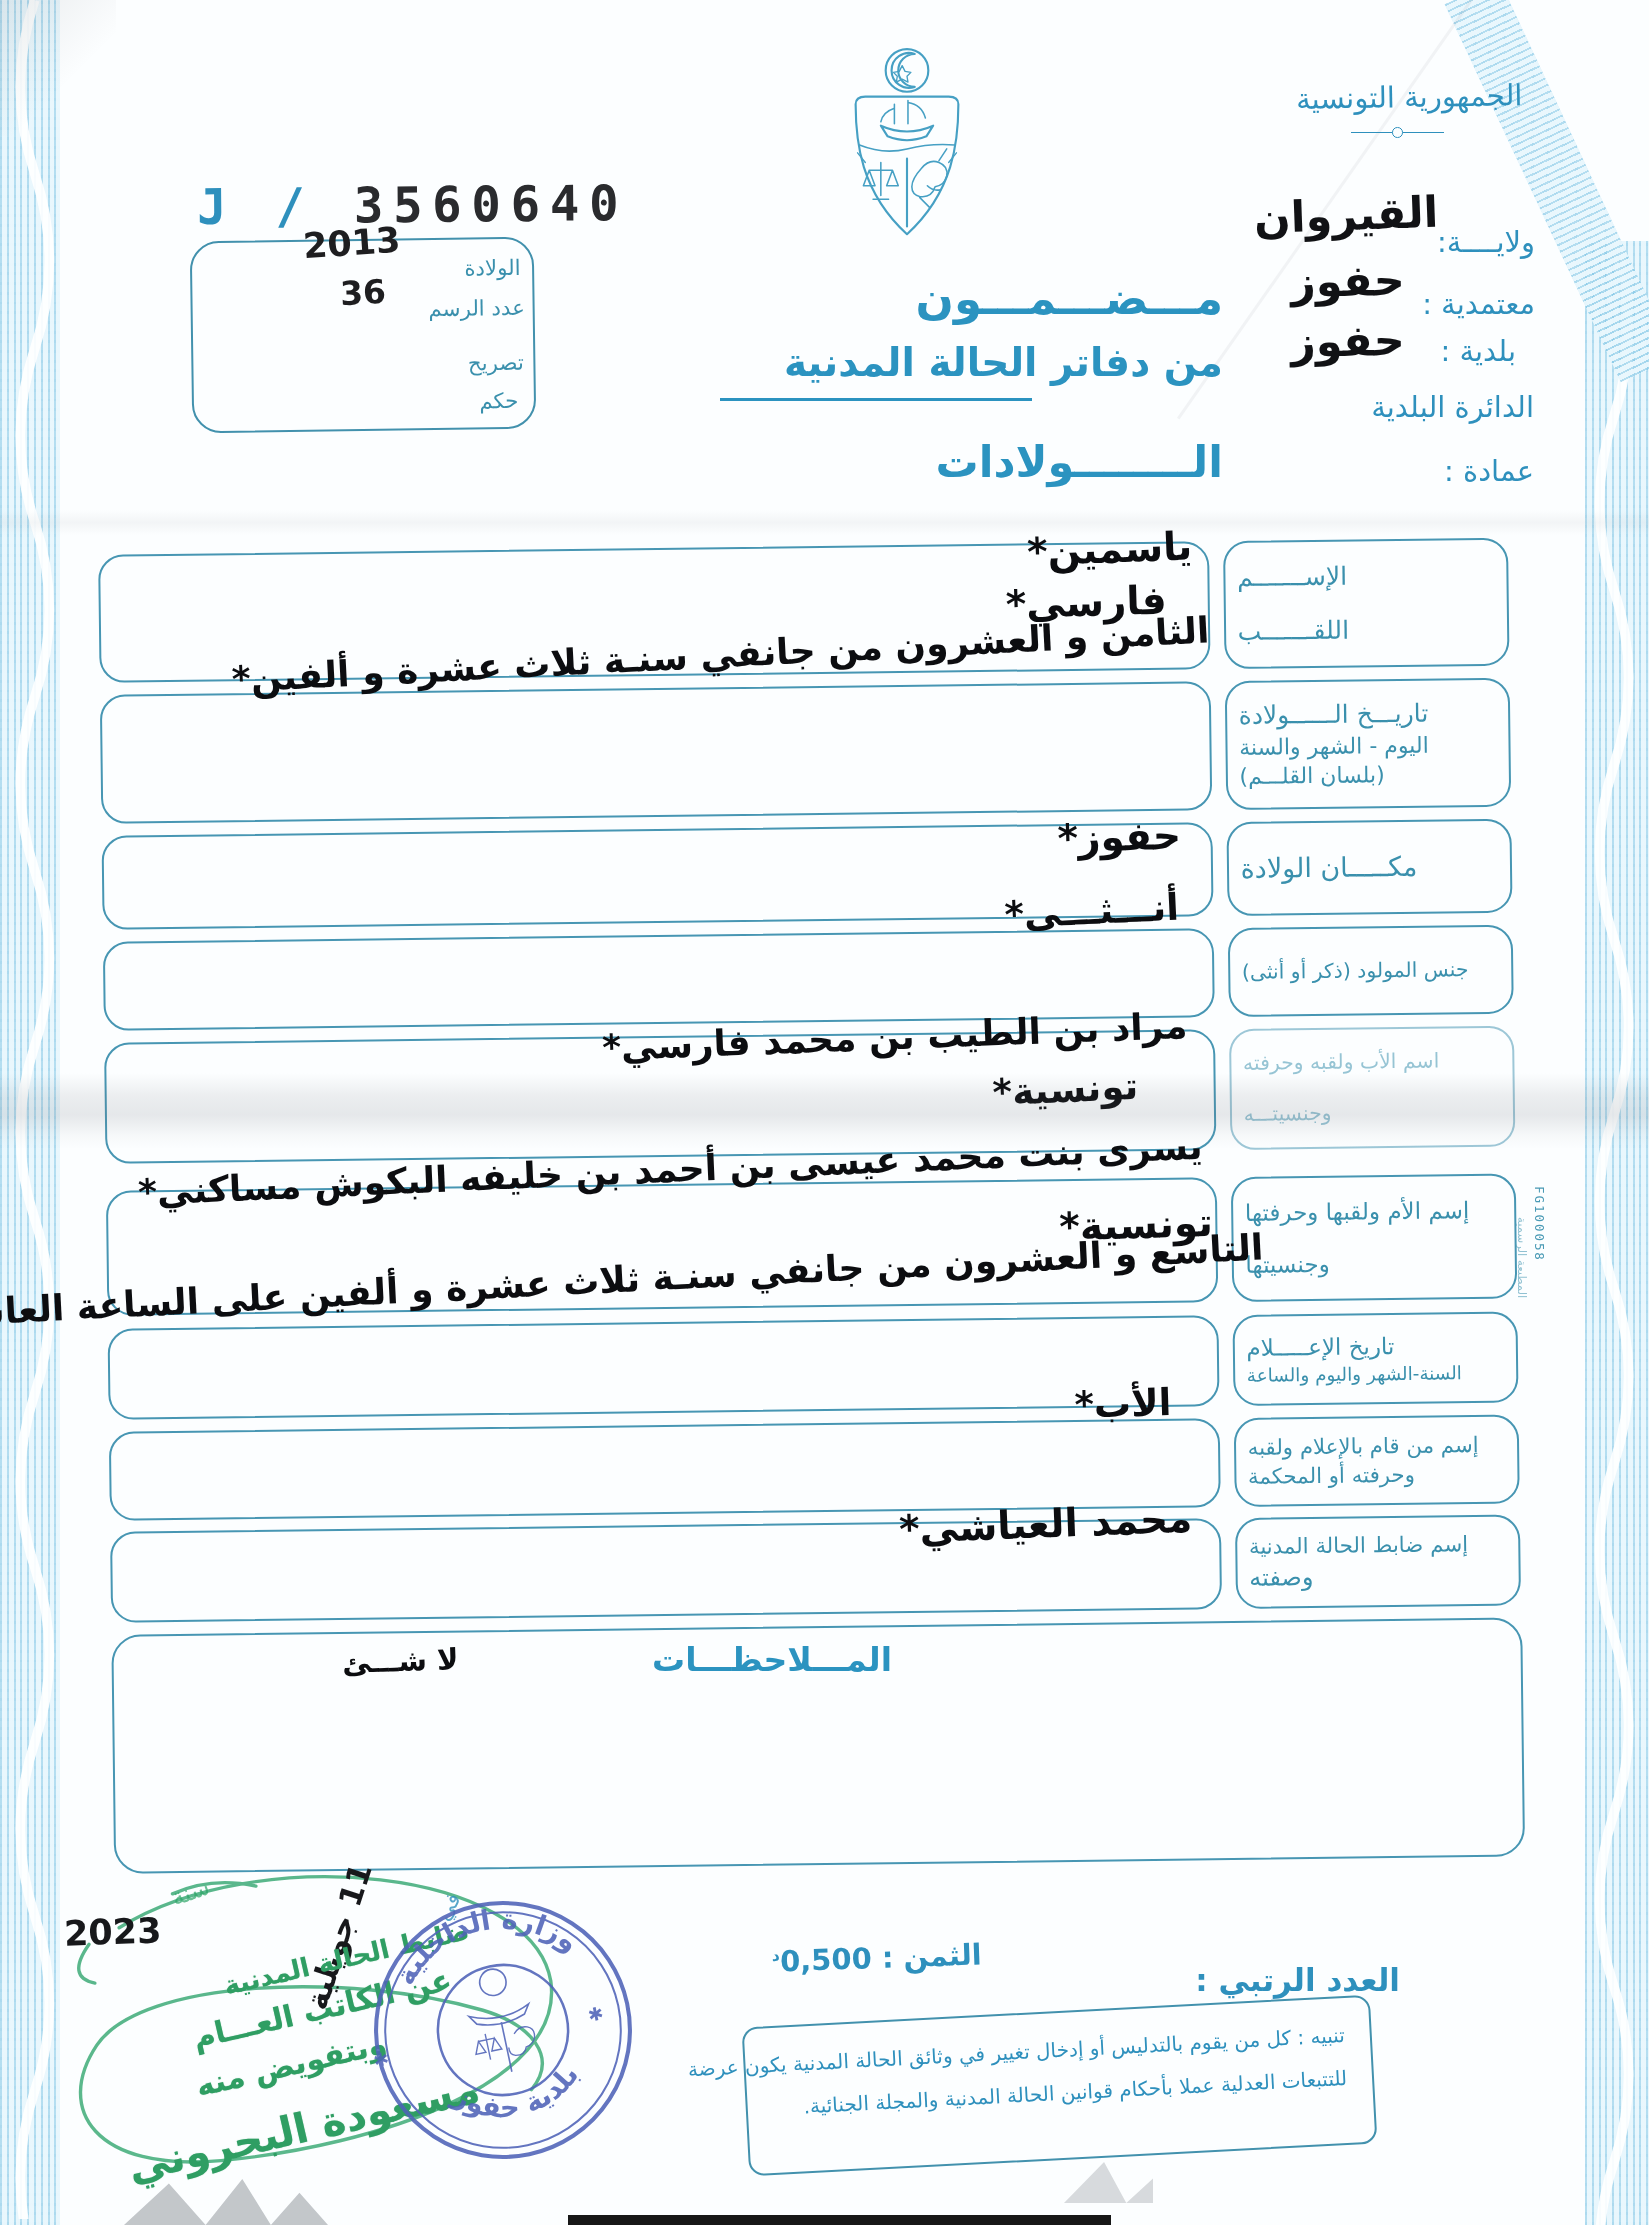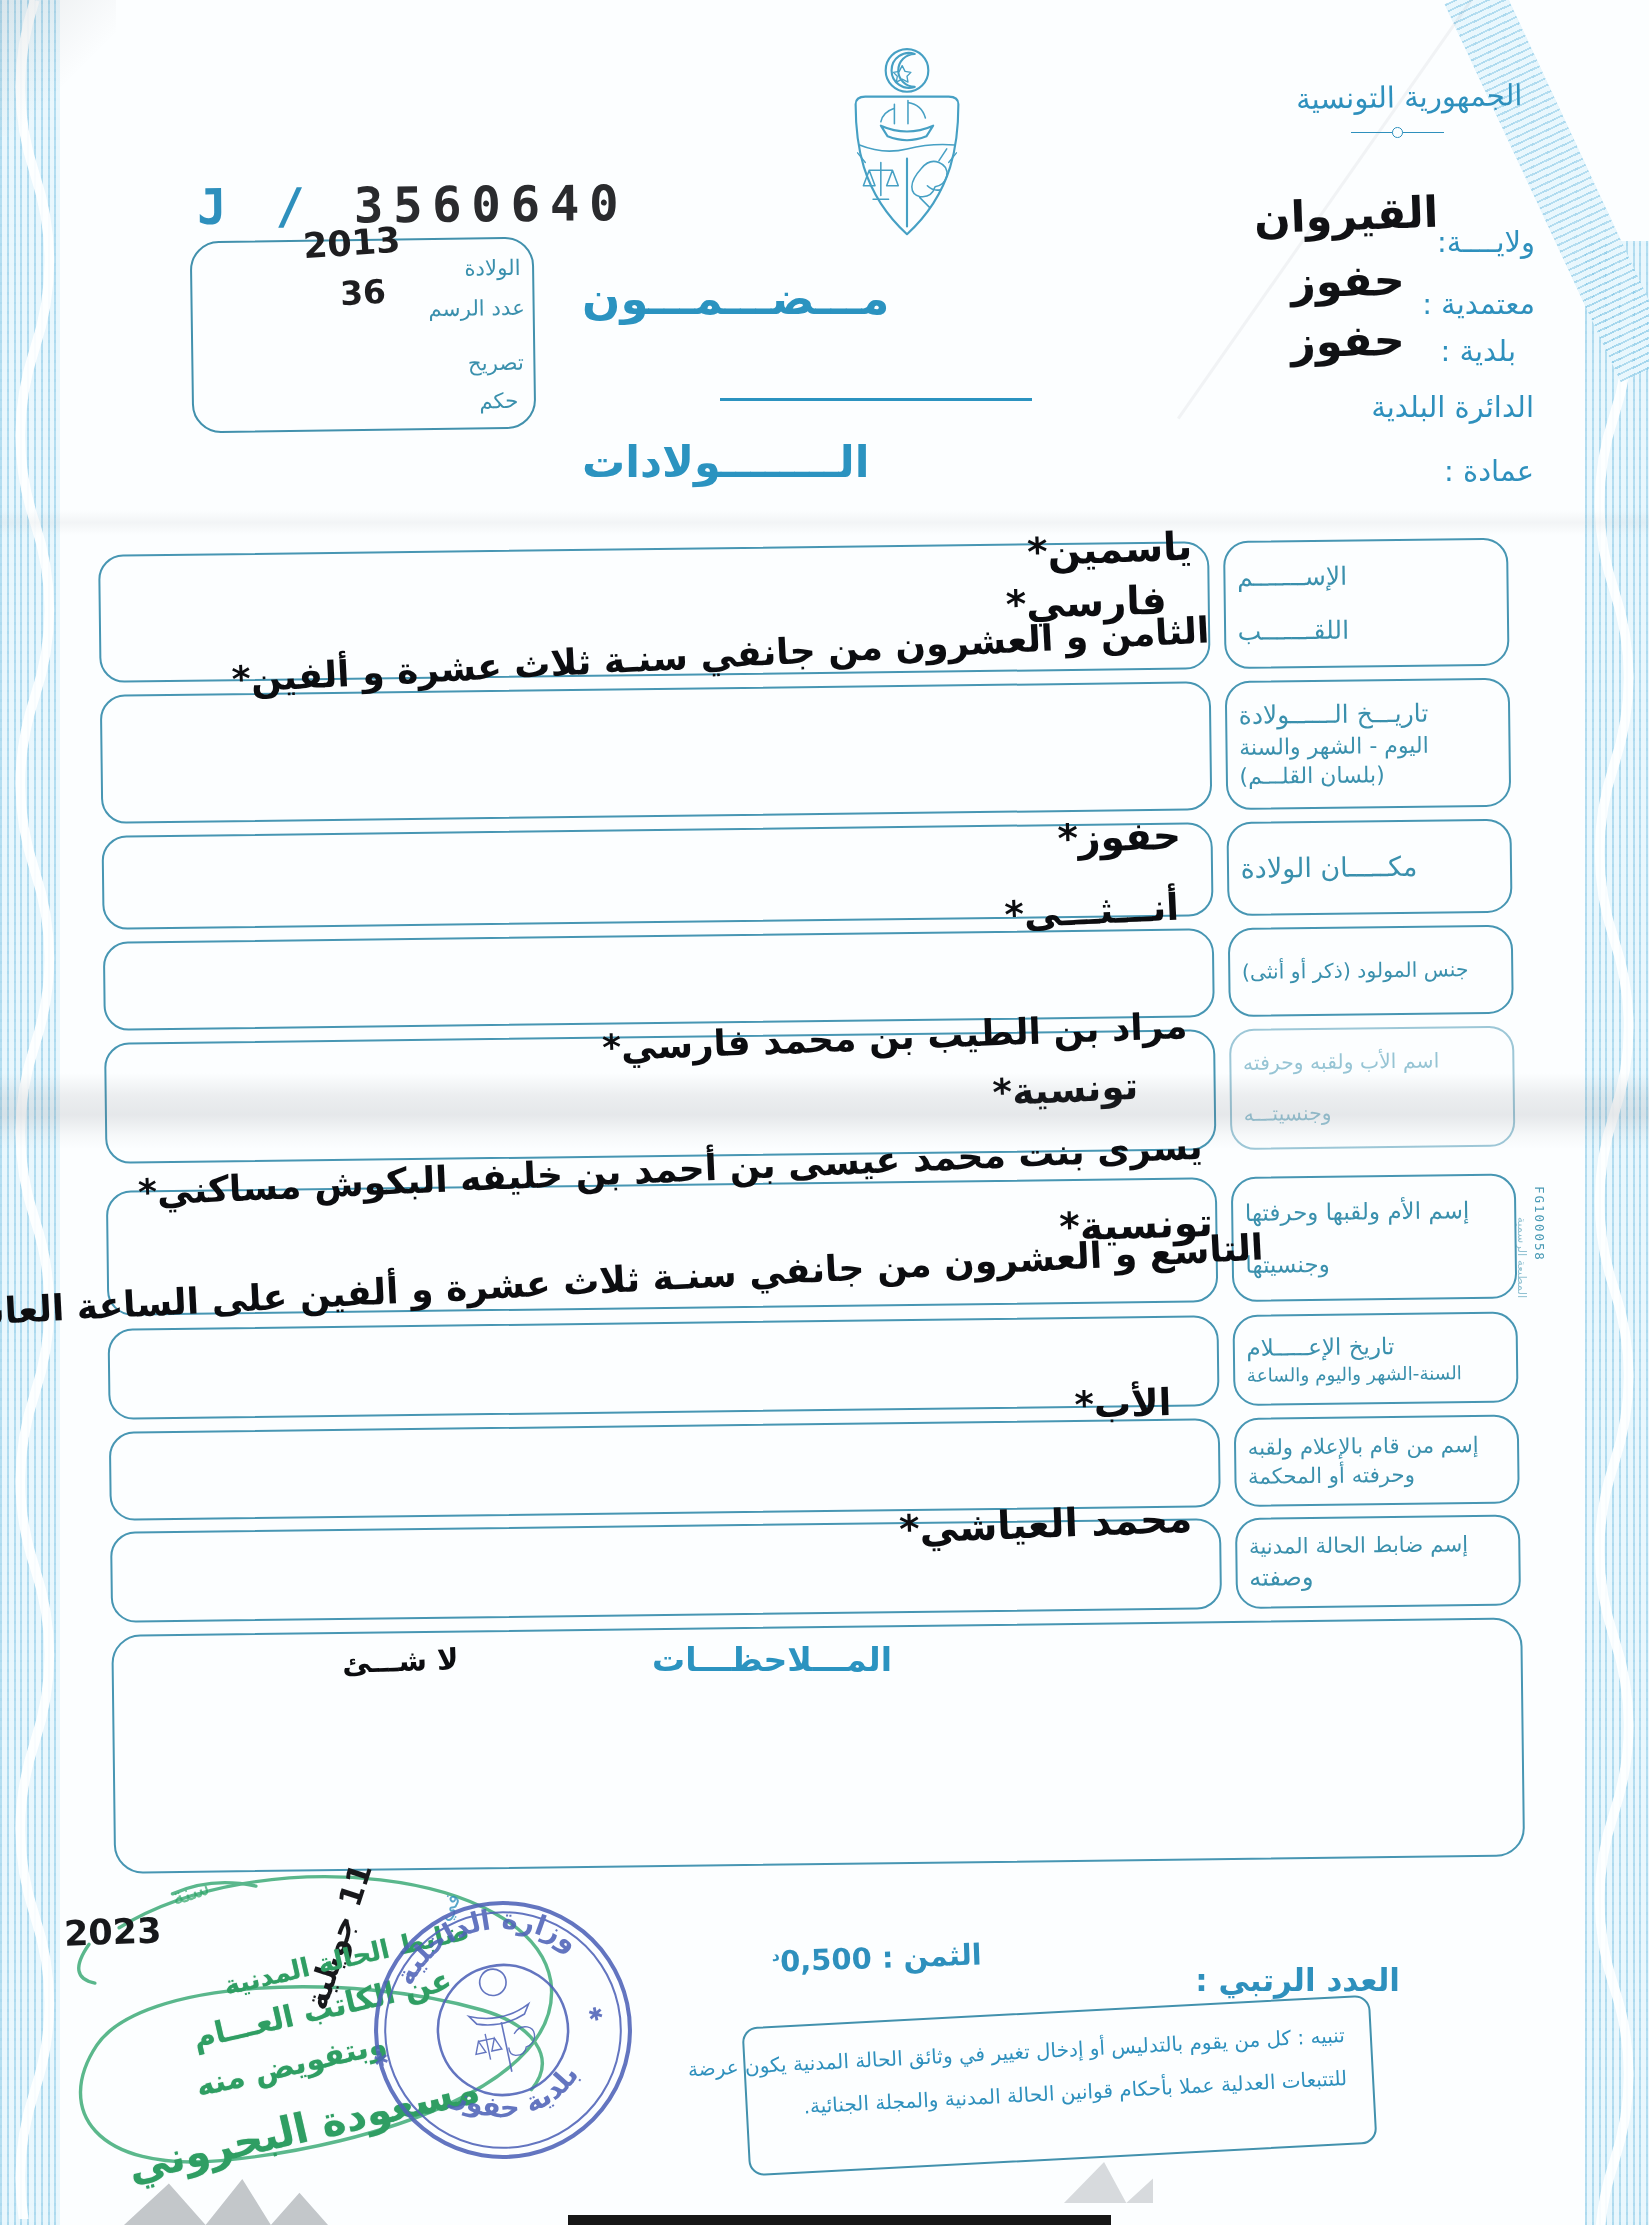--- a/index.html
+++ b/index.html
@@ -31,21 +31,21 @@
           font-size:49px;font-weight:bold;letter-spacing:9.7px;z-index:3;transform:rotate(-.5deg);}
   .serial .pfx{color:#2e90bd;}
   .serial .num{color:#2a2b2e;}
   .yr2013{position:absolute;left:303px;top:223px;font-size:35px;font-weight:bold;color:#1e1e20;transform:rotate(-4deg);z-index:3;}
   .no36{position:absolute;left:340px;top:273px;font-size:33px;font-weight:bold;color:#1e1e20;transform:rotate(-3deg);z-index:3;}
   .regbox{position:absolute;left:191px;top:239px;width:340px;height:188px;border:2.9px solid #4291ad;border-radius:29px;z-index:2;transform:rotate(-.8deg);}
   .regbox span{position:absolute;color:#3a90ad;font-size:21.3px;white-space:nowrap;}
   
   .emblem{position:absolute;left:844px;top:44px;width:126px;height:206px;z-index:2;}
   
-  .t{position:absolute;left:582px;width:621px;text-align:left;color:#2b93c0;font-weight:bold;z-index:2;}
+  .t{position:absolute;left:602px;width:621px;text-align:right;color:#2b93c0;font-weight:bold;z-index:2;}
   .t1{top:272px;font-size:45px;letter-spacing:1.9px;}
   .t2{top:340px;font-size:39px;}
   .t-under{position:absolute;left:720px;top:398px;width:312px;height:2.9px;background:#2b93c0;z-index:2;}
   .t3{top:437px;font-size:43px;}
   
   .adm{position:absolute;color:#2e90bd;font-size:29px;white-space:nowrap;z-index:2;}
   .admval{position:absolute;color:#111215;font-weight:bold;font-size:43px;white-space:nowrap;z-index:3;}
   .sep{position:absolute;right:206px;top:132px;width:93px;height:0;border-top:1.9px solid #2e90bd;z-index:2;}
   .sep i{position:absolute;left:41px;top:-5.8px;width:8.7px;height:8.7px;border:1.9px solid #2e90bd;border-radius:50%;background:#fcfeff;display:block;}
   
@@ -124,20 +124,21 @@
       <path d="M52,62 v20 M66,58 v24 M52,66 q-12,4 -14,14 M66,60 q14,2 18,16" stroke-width="1.6"></path>
       <path d="M16,104 q25,10 49,4 q25,-6 49,-4" stroke-width="1.6"></path>
       <path d="M14,112 l8,10 M116,112 l-8,10" stroke-width="1.4"></path>
       <line x1="65" y1="118" x2="65" y2="188"></line>
       <path d="M38,122 v34 M26,130 h24 M26,130 l-6,16 h12 z M50,130 l-6,16 h12 z M30,160 h16" stroke-width="1.6"></path>
       <path d="M80,128 q8,-10 18,-6 q10,4 8,14 q-2,9 -12,11 q-4,12 -16,10 q-8,-2 -8,-10 q0,-8 10,-19 M86,146 q6,6 14,4 M78,158 l10,10 M98,120 l8,-12" stroke-width="1.6"></path>
     </g>
   </svg>
 
   <div class="t t1">مـــضـــمـــون</div>
+  <div class="t t2">من دفاتر الحالة المدنية</div>
   <div class="t-under"></div>
   <div class="t t3">الــــــــولادات</div>
 
   <div class="adm" style="right:128px;top:80px;transform:rotate(-1deg)">الجمهورية التونسية</div>
   <div class="sep">
       <i></i>
     </div>
   <div class="adm" style="right:115px;top:225px">ولايــــة:</div>
   <div class="admval" style="right:212px;top:190px;transform:rotate(-2deg)">القيروان</div>
   <div class="adm" style="right:115px;top:287px">معتمدية :</div>

